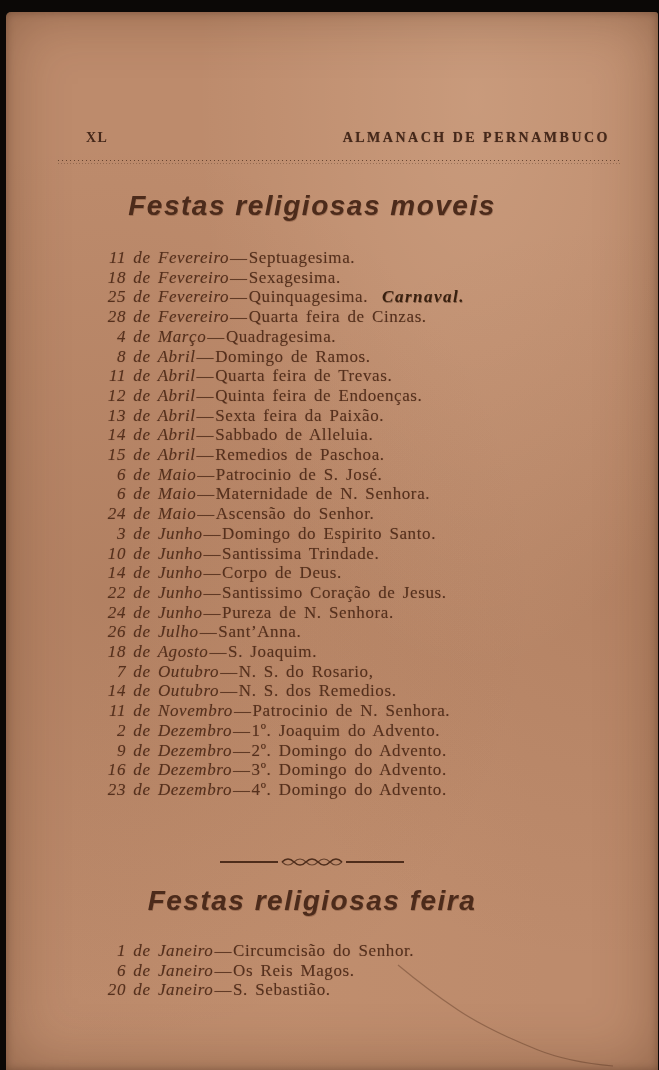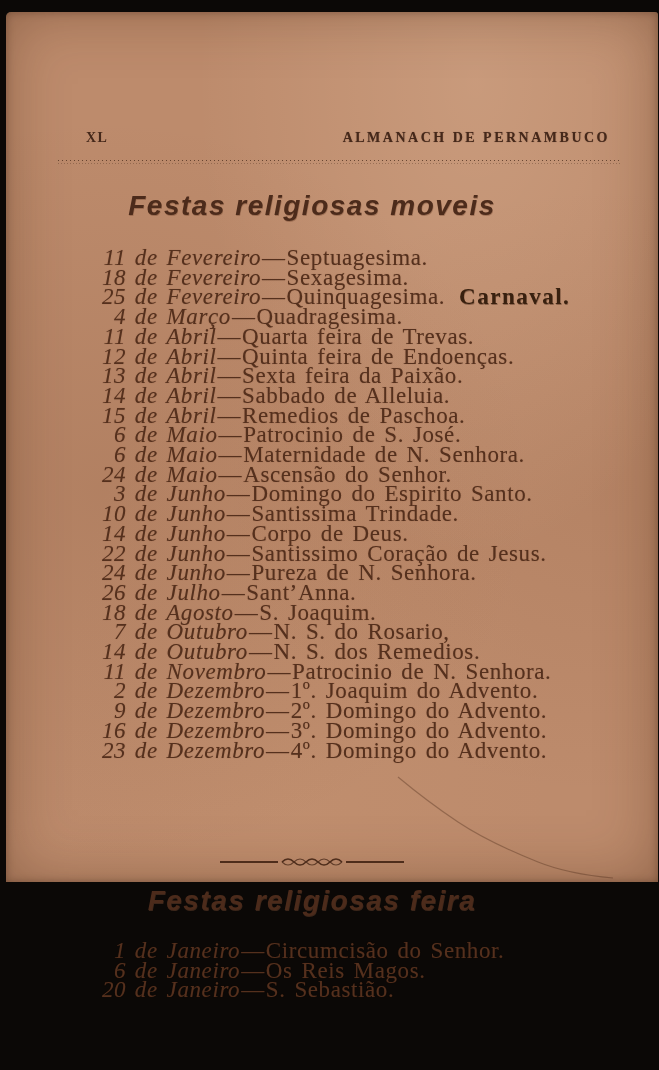--- a/index.html
+++ b/index.html
@@ -7,21 +7,21 @@
     padding: 0;
     width: 659px;
     height: 1070px;
     background: #0b0806;
     overflow: hidden;
     font-family: "Liberation Serif", "DejaVu Serif", serif;
   }
   .scan {
     position: relative;
     width: 659px;
-    height: 882px;
+    height: 1070px;
     background: #0b0806;
   }
   .paper {
     position: absolute;
     top: 12px;
     left: 6px;
     right: 1px;
     bottom: 0;
     background:
       radial-gradient(ellipse at 72% 8%,  rgba(255,224,195,0.18), transparent 42%),
@@ -78,21 +78,21 @@
   #title-moveis { position: absolute; top: 178px; left: 0; right: 40px; }
   #title-fixas  { position: absolute; top: 873px; left: 0; right: 40px; }
   
   .festlist {
     position: absolute;
     left: 96px;
     right: 10px;
     margin: 0;
     padding: 0;
     list-style: none;
-    font-size: 23px;
+    font-size: 17px;
     line-height: 19.7px;
     letter-spacing: 0.6px;
     word-spacing: 2.5px;
     color: #55301d;
     text-shadow: 0 0 1px rgba(90,50,30,0.35);
     white-space: nowrap;
   }
   #list-moveis { top: 236px; }
   #list-fixas  { top: 929px; }
   .festlist .date { font-style: italic; }
@@ -102,20 +102,21 @@
     text-align: right;
     font-style: italic;
   }
   .festlist .dash { padding: 0 1px; }
   .festlist .highlight {
     font-weight: bold;
     letter-spacing: 1.5px;
     color: #38200f;
     margin-left: 14px;
     text-shadow: 0.5px 0.5px 0 rgba(60,30,15,0.4);
+    font-style: italic;
   }
   
   .divider {
     position: absolute;
     top: 843px;
     left: 0; right: 40px;
     display: flex;
     align-items: center;
     justify-content: center;
   }
@@ -138,21 +139,23 @@
       <span class="pagenum">XL</span>
       <span class="runtitle">ALMANACH DE PERNAMBUCO</span>
     </div>
     <div class="headrule"></div>
 
     <h1 class="sectitle" id="title-moveis">Festas religiosas moveis</h1>
     <ul class="festlist" id="list-moveis">
         <li><span class="date"><span class="num">11</span> de Fevereiro</span><span class="dash">—</span><span class="event">Septuagesima.</span></li>
         <li><span class="date"><span class="num">18</span> de Fevereiro</span><span class="dash">—</span><span class="event">Sexagesima.</span></li>
         <li><span class="date"><span class="num">25</span> de Fevereiro</span><span class="dash">—</span><span class="event">Quinquagesima.</span><strong class="highlight">Carnaval.</strong></li>
+        <li><span class="date"><span class="num">28</span> de Fevereiro</span><span class="dash">—</span><span class="event">Quarta feira de Cinzas.</span></li>
         <li><span class="date"><span class="num">4</span> de Março</span><span class="dash">—</span><span class="event">Quadragesima.</span></li>
+        <li><span class="date"><span class="num">8</span> de Abril</span><span class="dash">—</span><span class="event">Domingo de Ramos.</span></li>
         <li><span class="date"><span class="num">11</span> de Abril</span><span class="dash">—</span><span class="event">Quarta feira de Trevas.</span></li>
         <li><span class="date"><span class="num">12</span> de Abril</span><span class="dash">—</span><span class="event">Quinta feira de Endoenças.</span></li>
         <li><span class="date"><span class="num">13</span> de Abril</span><span class="dash">—</span><span class="event">Sexta feira da Paixão.</span></li>
         <li><span class="date"><span class="num">14</span> de Abril</span><span class="dash">—</span><span class="event">Sabbado de Alleluia.</span></li>
         <li><span class="date"><span class="num">15</span> de Abril</span><span class="dash">—</span><span class="event">Remedios de Paschoa.</span></li>
         <li><span class="date"><span class="num">6</span> de Maio</span><span class="dash">—</span><span class="event">Patrocinio de S. José.</span></li>
         <li><span class="date"><span class="num">6</span> de Maio</span><span class="dash">—</span><span class="event">Maternidade de N. Senhora.</span></li>
         <li><span class="date"><span class="num">24</span> de Maio</span><span class="dash">—</span><span class="event">Ascensão do Senhor.</span></li>
         <li><span class="date"><span class="num">3</span> de Junho</span><span class="dash">—</span><span class="event">Domingo do Espirito Santo.</span></li>
         <li><span class="date"><span class="num">10</span> de Junho</span><span class="dash">—</span><span class="event">Santissima Trindade.</span></li>

